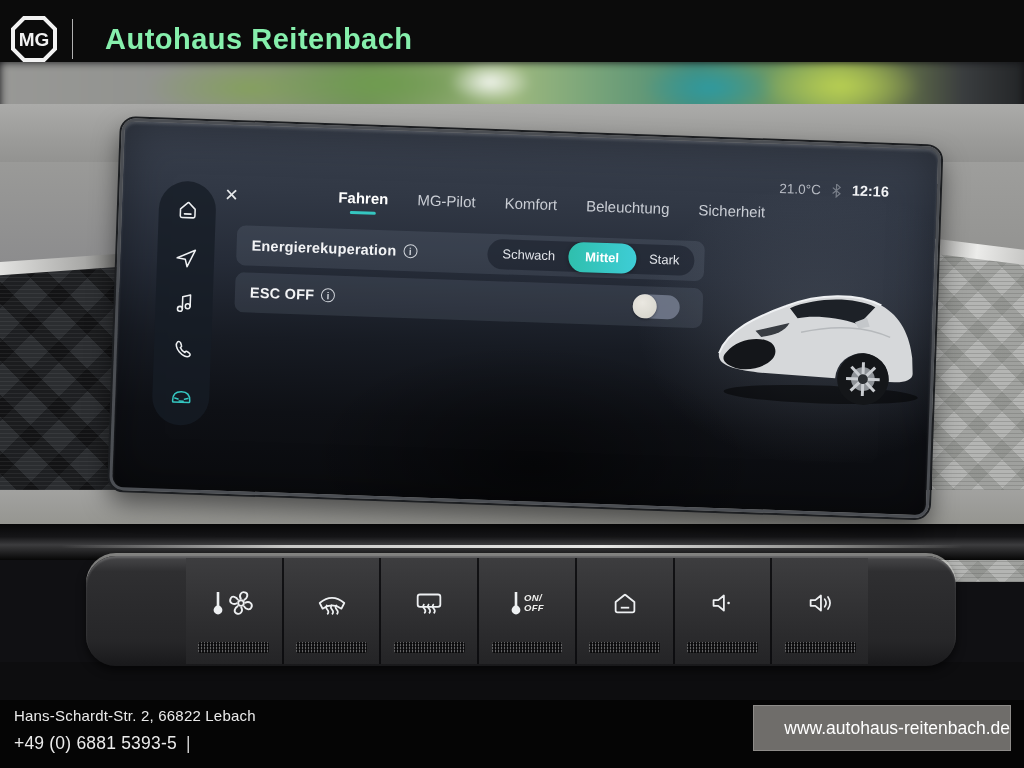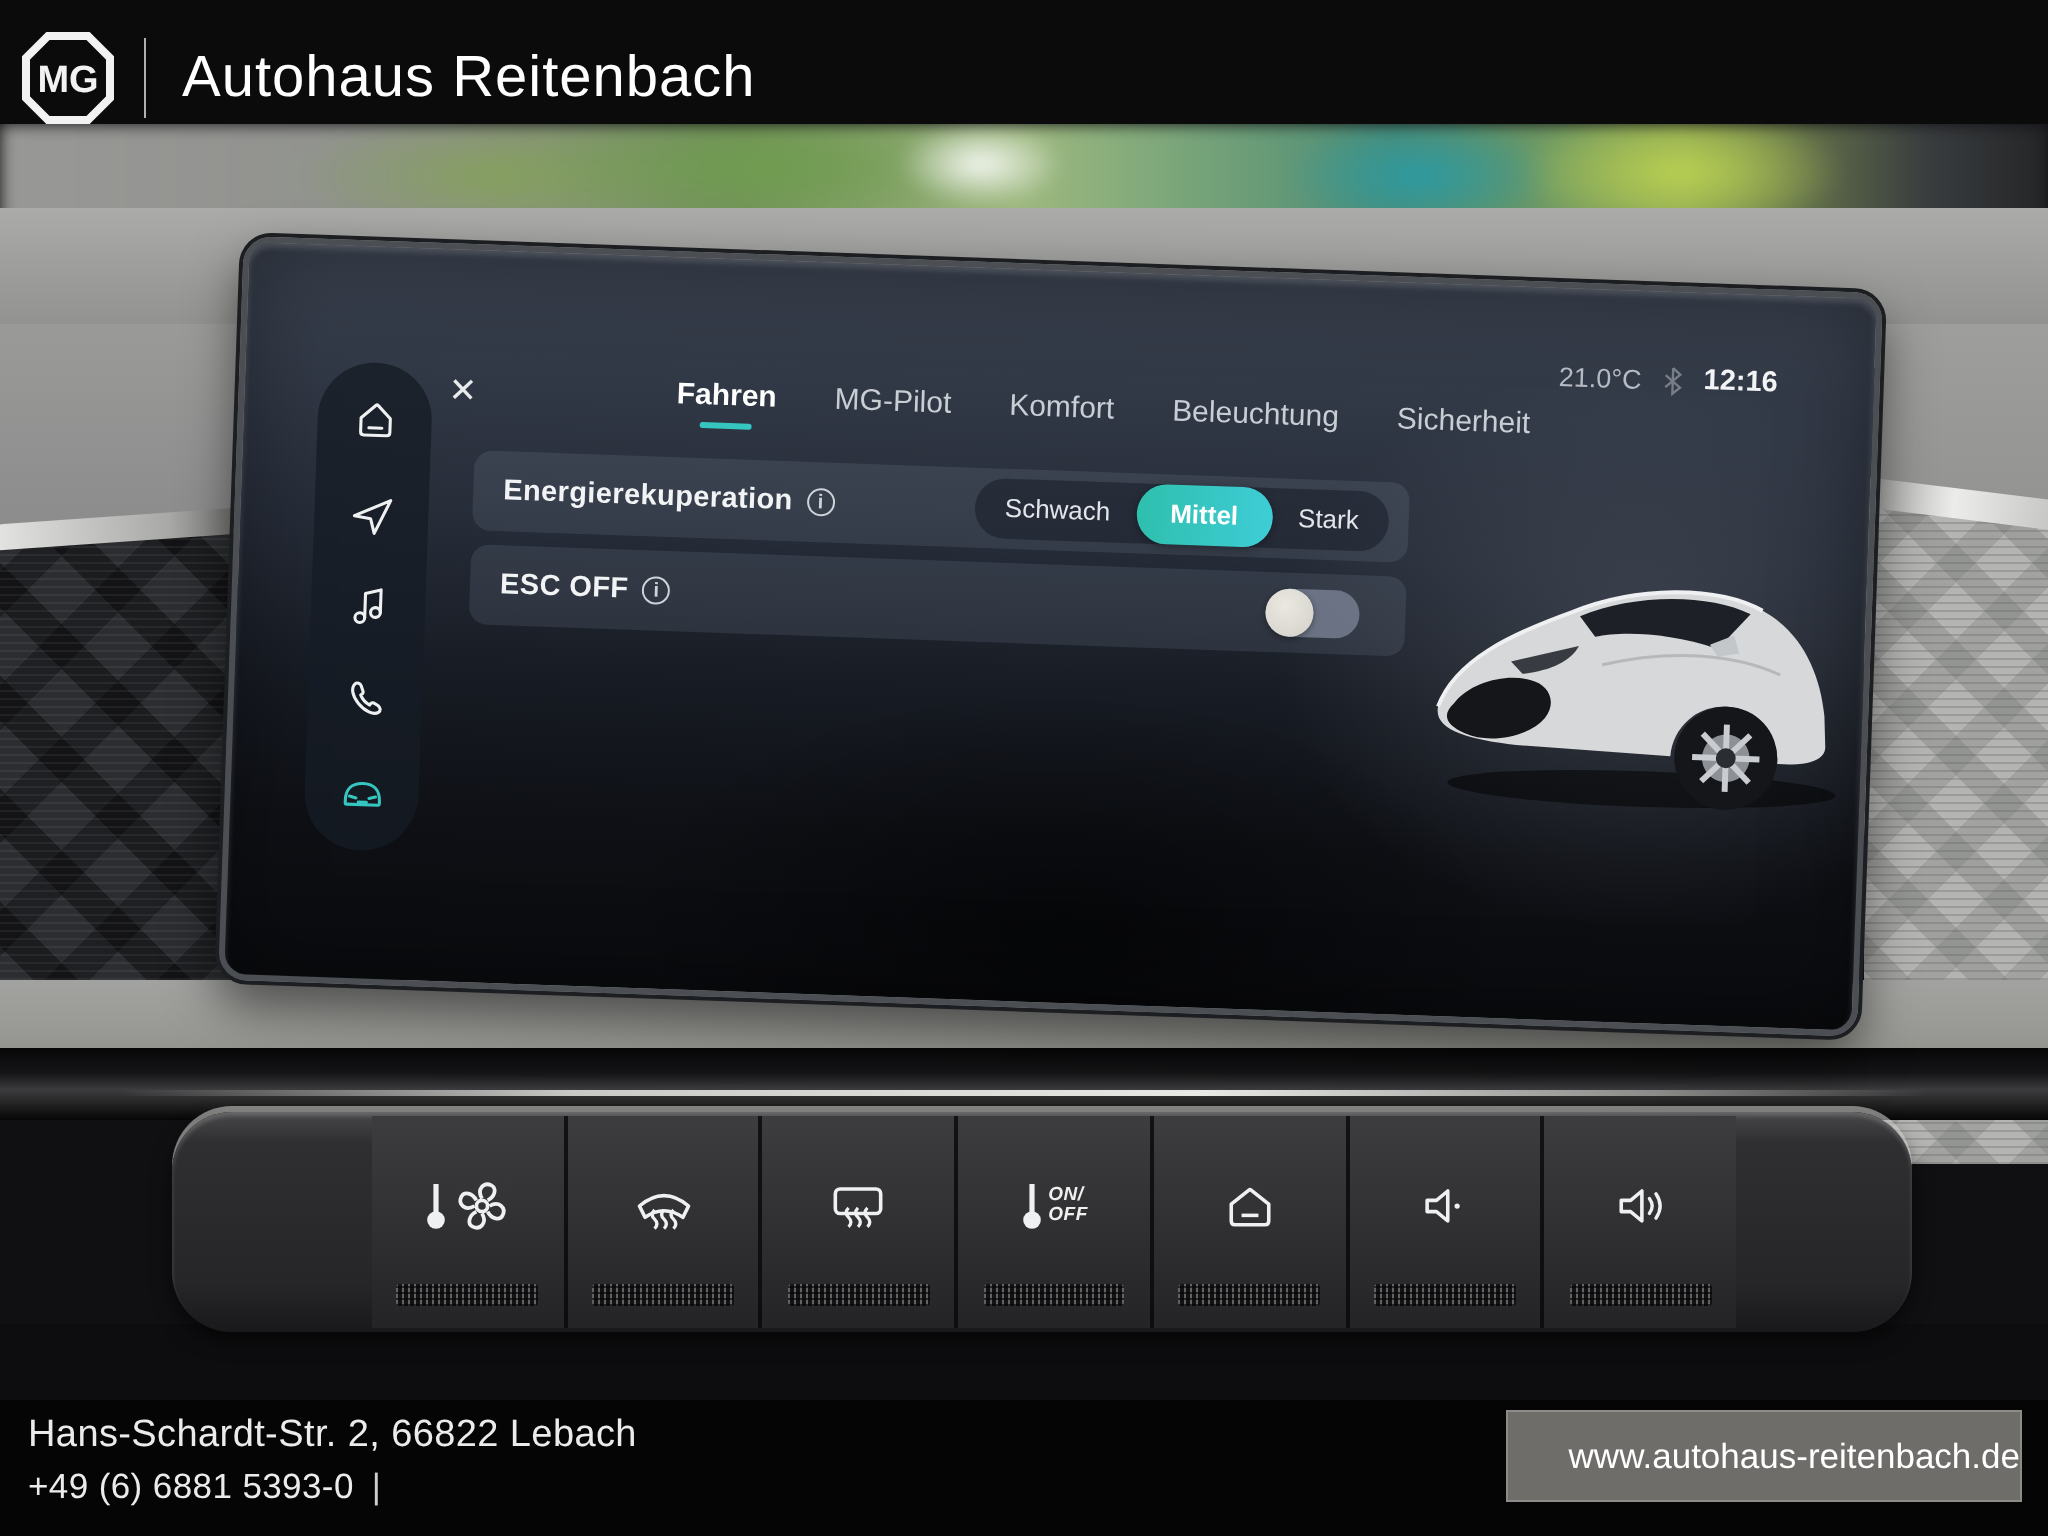--- a/index.html
+++ b/index.html
@@ -4,21 +4,21 @@
 <style>
   * { margin:0; padding:0; box-sizing:border-box; }
   html,body { background:#000; }
   body { font-family:"Liberation Sans", sans-serif; }
   .stage { position:relative; width:1024px; height:768px; overflow:hidden; background:#0a0a0a; }
 
   
   .top-banner { position:absolute; left:0; top:0; width:1024px; height:78px; background:#0b0b0b; display:flex; align-items:center; }
   .mg-logo { margin-left:10px; width:48px; height:48px; }
   .banner-divider { width:1px; height:40px; background:#cfcfcf; margin-left:14px; opacity:.85; }
-  .dealer-name { margin-left:18px; color:#ffffff; font-size:29px; letter-spacing:.5px; font-weight:400; }
+  .dealer-name { margin-left:32px; color:#86efac; font-size:29px; letter-spacing:.5px; font-weight:700; }
 
   
   .photo { position:absolute; left:0; top:62px; width:1024px; height:638px; background:#101013; overflow:hidden; }
 
   .sky { position:absolute; left:0; top:0; width:1024px; height:52px;
     background:
       radial-gradient(60px 30px at 490px 20px, rgba(255,255,255,.9), transparent 70%),
       radial-gradient(90px 40px at 710px 26px, #2e9aa0, transparent 75%),
       radial-gradient(110px 45px at 840px 24px, #b8cf52, transparent 75%),
       radial-gradient(160px 45px at 380px 22px, #6f9c4f, transparent 75%),
@@ -110,21 +110,21 @@
   .seg-opt.selected { background:linear-gradient(90deg,#2fbfad,#3ecdd6); border-radius:15px; color:#fff; font-weight:bold; padding:0 17px; box-shadow:0 1px 4px rgba(0,0,0,.35); }
 
   .toggle { position:relative; width:47px; height:24px; border-radius:12px; background:#6e7688; margin-right:13px; opacity:.95; }
   .toggle .knob { position:absolute; left:0px; top:0px; width:24px; height:24px; border-radius:50%;
     background:radial-gradient(circle at 40% 35%, #f4f2ea, #dcd9cf); box-shadow:0 1px 3px rgba(0,0,0,.4); }
 
   .car-area { position:absolute; left:588px; top:110px; width:218px; height:158px; }
 
   
   .bottom-banner { position:absolute; left:0; top:700px; width:1024px; height:68px; background:#050505; }
-  .footer-address { position:absolute; left:14px; top:7px; color:#ebebeb; font-size:19px; letter-spacing:.2px; }
+  .footer-address { position:absolute; left:14px; top:7px; color:#ebebeb; font-size:15px; letter-spacing:.2px; }
   .footer-contact { position:absolute; left:14px; top:33px; color:#ebebeb; font-size:17.5px; letter-spacing:.2px; display:flex; gap:9px; }
   .footer-sep { color:#cfcfcf; }
   .website-box { position:absolute; right:13px; top:5px; width:258px; height:46px; background:#6f6d6a;
     border:1px solid #8e8c89; display:flex; align-items:center; justify-content:flex-end; color:#ffffff; font-size:17.5px; }
 
   svg .stroke { fill:none; stroke:#eef0f2; stroke-width:1.9; stroke-linecap:round; stroke-linejoin:round; }
   svg .stroke-teal { fill:none; stroke:#35c6c0; stroke-width:1.9; stroke-linecap:round; stroke-linejoin:round; }
 </style>
 </head>
 <body>
@@ -339,20 +339,20 @@
           </div>
           <div class="knurl"></div>
         </div>
       </div>
     </div>
   </div>
 
   <footer class="bottom-banner">
     <div class="footer-address">Hans-Schardt-Str. 2, 66822 Lebach</div>
     <div class="footer-contact">
-      <span>+49 (6) 6881 5393-0</span>
+      <span>+49 (0) 6881 5393-5</span>
       <span class="footer-sep">|</span>
     </div>
     <div class="website-box">
       <span>www.autohaus-reitenbach.de</span>
     </div>
   </footer>
 </div>
 
 </body></html>

